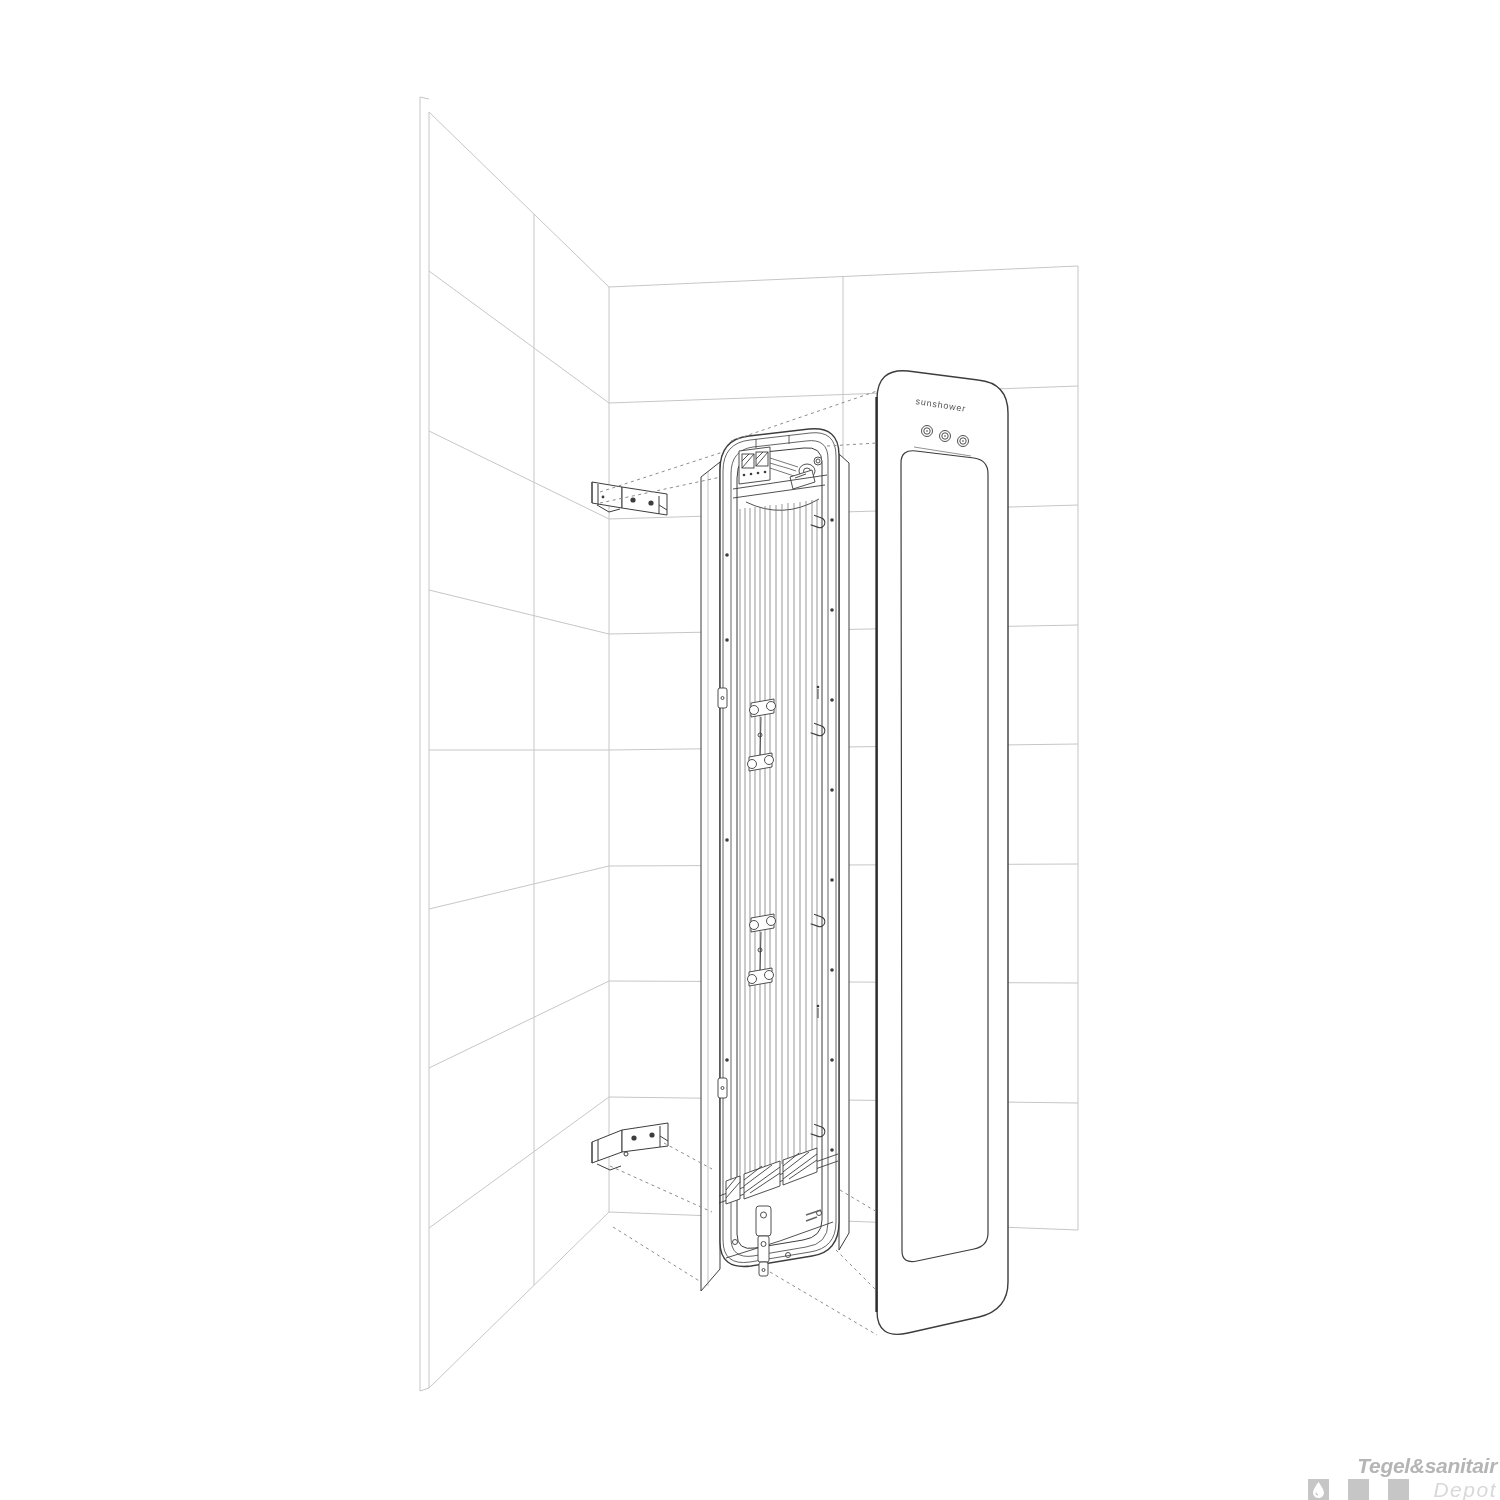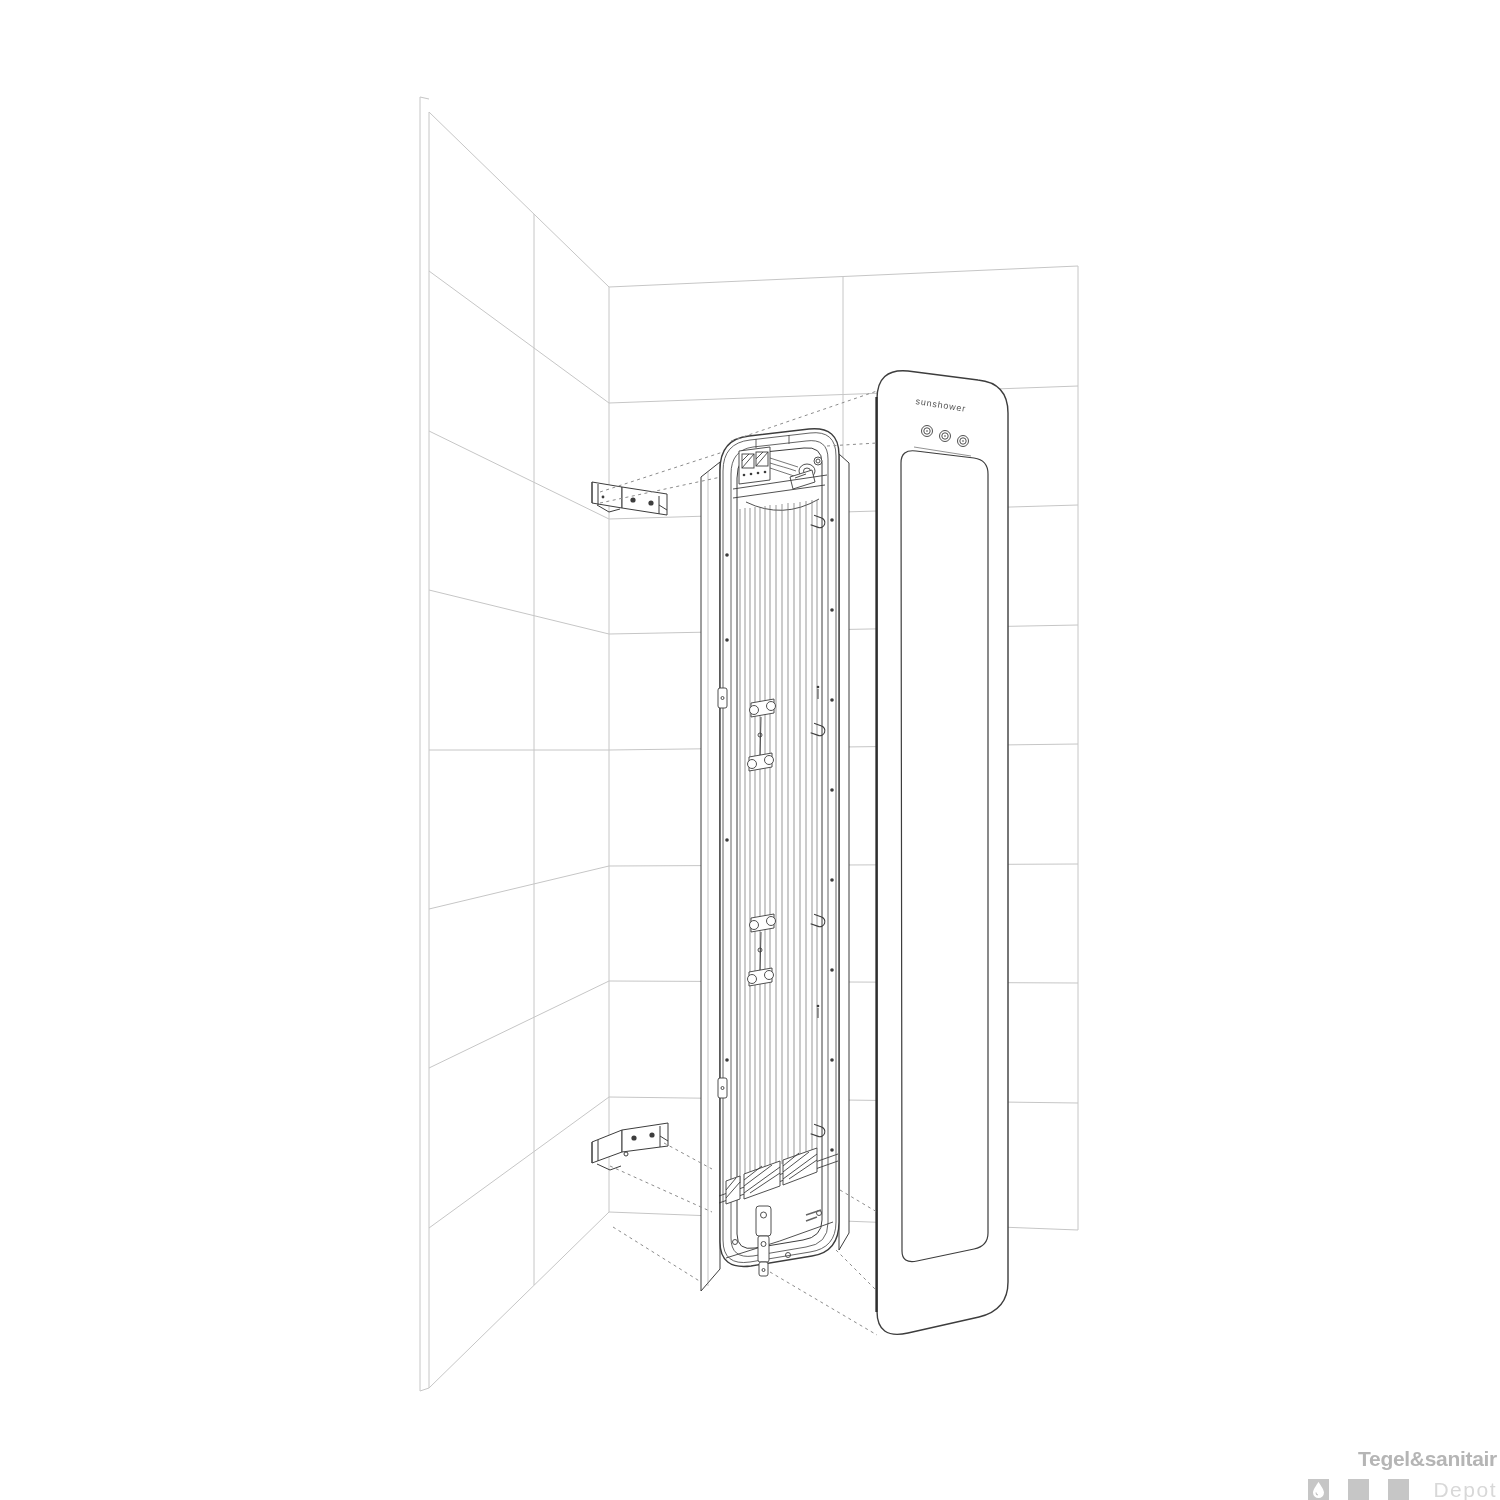--- a/index.html
+++ b/index.html
@@ -10,35 +10,36 @@
     overflow:hidden;
     font-family:"Liberation Sans", sans-serif;
   }
   .scene{position:absolute;left:0;top:0;}
   
   .brand{
     position:absolute;
     right:3px;
     bottom:0px;
     text-align:right;
+    font-style:italic;
   }
   .brand-top{
     font-family:"Liberation Sans", sans-serif;
     font-weight:bold;
     font-size:21px;
     letter-spacing:-0.3px;
     color:#b5b5b5;
     line-height:22px;
   }
   .brand-row{
     display:flex;
     align-items:flex-end;
     justify-content:flex-end;
     gap:19px;
-    margin-top:9px;
+    margin-top:2px;
     height:21px;
   }
   .sq{
     width:21px;height:21px;
     background:#c6c6c6;
     display:inline-flex;
     align-items:center;
     justify-content:center;
   }
   .depot{

